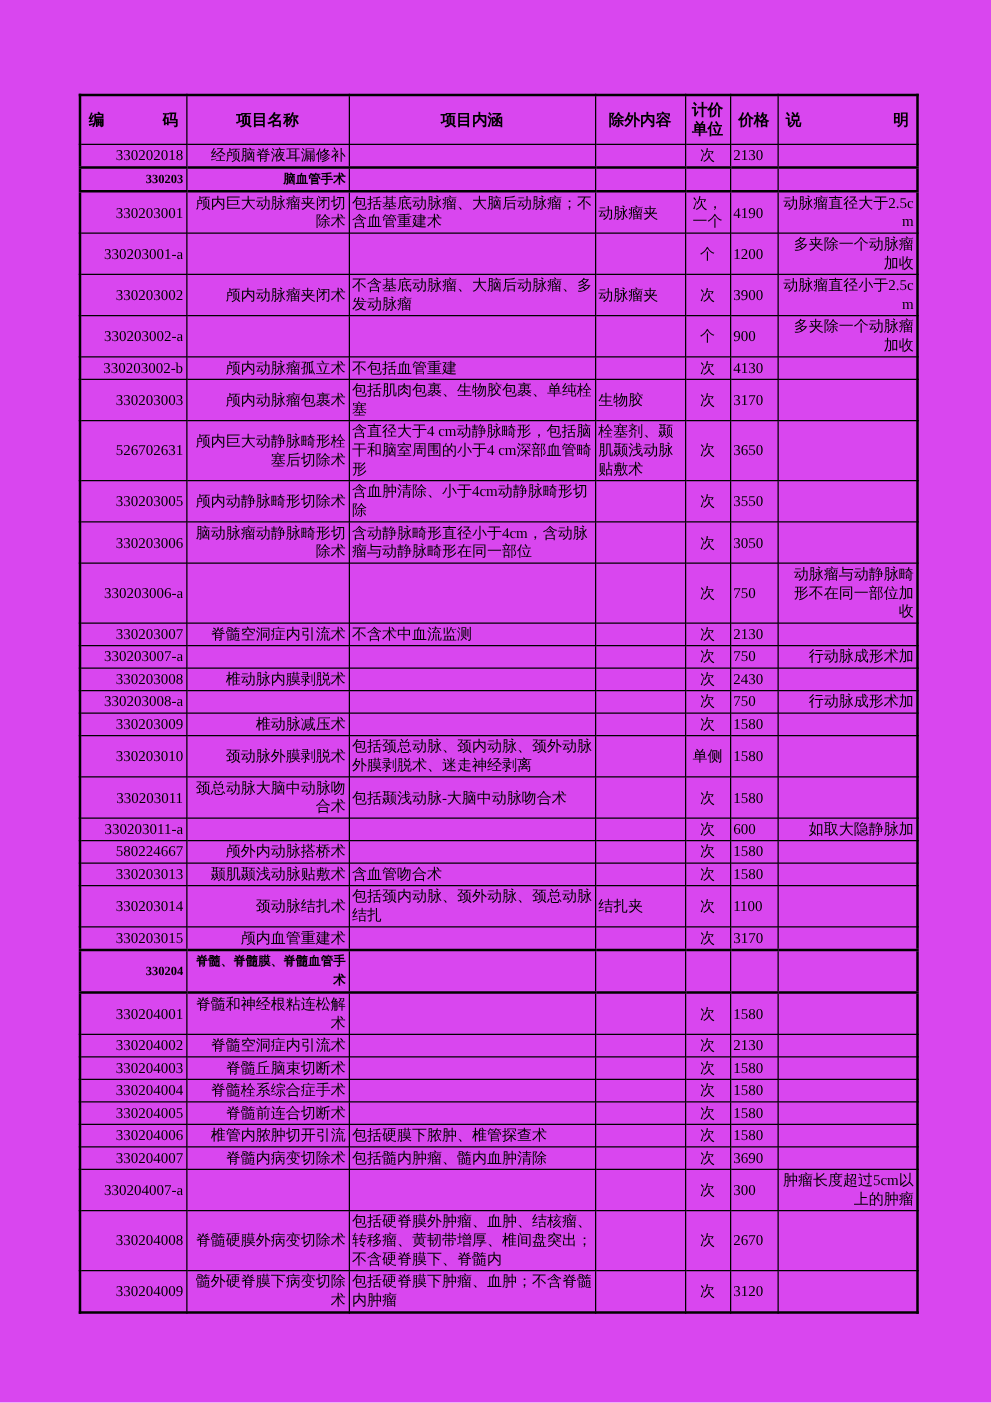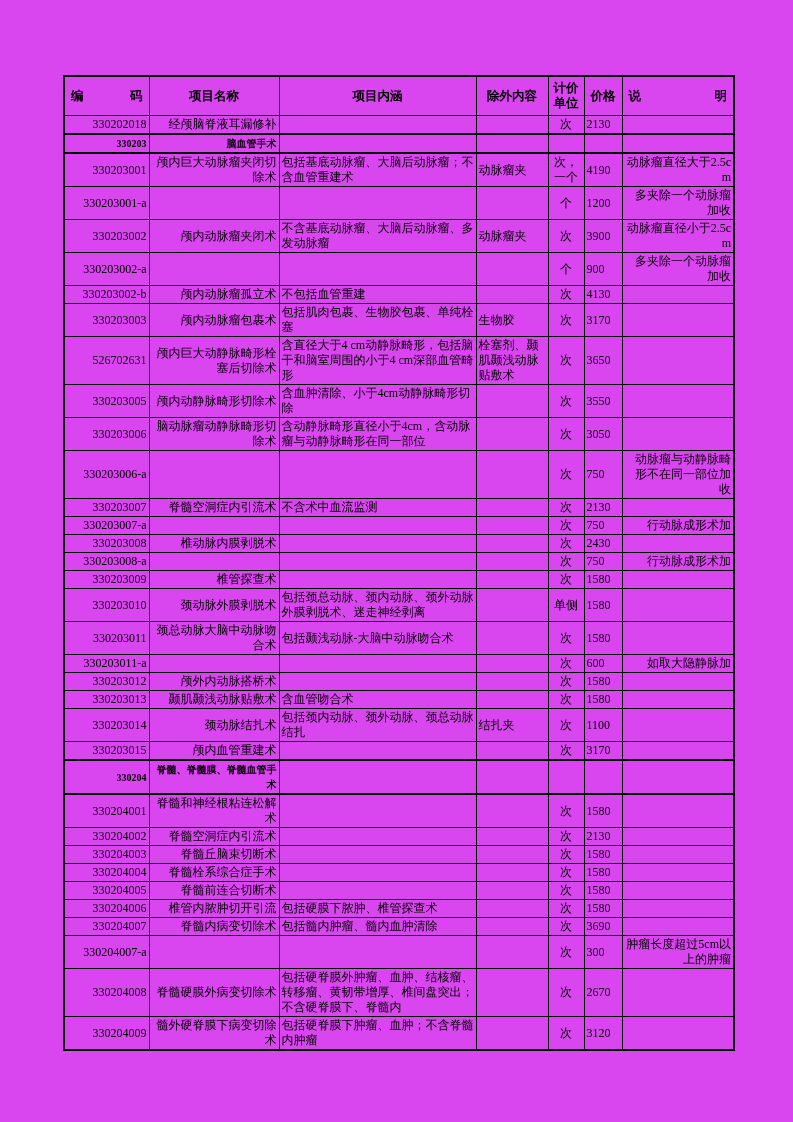--- a/index.html
+++ b/index.html
@@ -234,21 +234,21 @@
       <td class="cell-code">330203008-a</td>
       <td class="cell-name"></td>
       <td class="cell-content"></td>
       <td class="cell-exclude"></td>
       <td class="cell-unit">次</td>
       <td class="cell-price">750</td>
       <td class="cell-note">行动脉成形术加</td>
     </tr>
         <tr>
       <td class="cell-code">330203009</td>
-      <td class="cell-name">椎管探查术</td>
+      <td class="cell-name">椎动脉减压术</td>
       <td class="cell-content"></td>
       <td class="cell-exclude"></td>
       <td class="cell-unit">次</td>
       <td class="cell-price">1580</td>
       <td class="cell-note"></td>
     </tr>
         <tr>
       <td class="cell-code">330203010</td>
       <td class="cell-name">颈动脉外膜剥脱术</td>
       <td class="cell-content">包括颈总动脉、颈内动脉、颈外动脉外膜剥脱术、迷走神经剥离</td>
@@ -269,21 +269,21 @@
         <tr>
       <td class="cell-code">330203011-a</td>
       <td class="cell-name"></td>
       <td class="cell-content"></td>
       <td class="cell-exclude"></td>
       <td class="cell-unit">次</td>
       <td class="cell-price">600</td>
       <td class="cell-note">如取大隐静脉加</td>
     </tr>
         <tr>
-      <td class="cell-code">330203012</td>
+      <td class="cell-code">580224667</td>
       <td class="cell-name">颅外内动脉搭桥术</td>
       <td class="cell-content"></td>
       <td class="cell-exclude"></td>
       <td class="cell-unit">次</td>
       <td class="cell-price">1580</td>
       <td class="cell-note"></td>
     </tr>
         <tr>
       <td class="cell-code">330203013</td>
       <td class="cell-name">颞肌颞浅动脉贴敷术</td>

